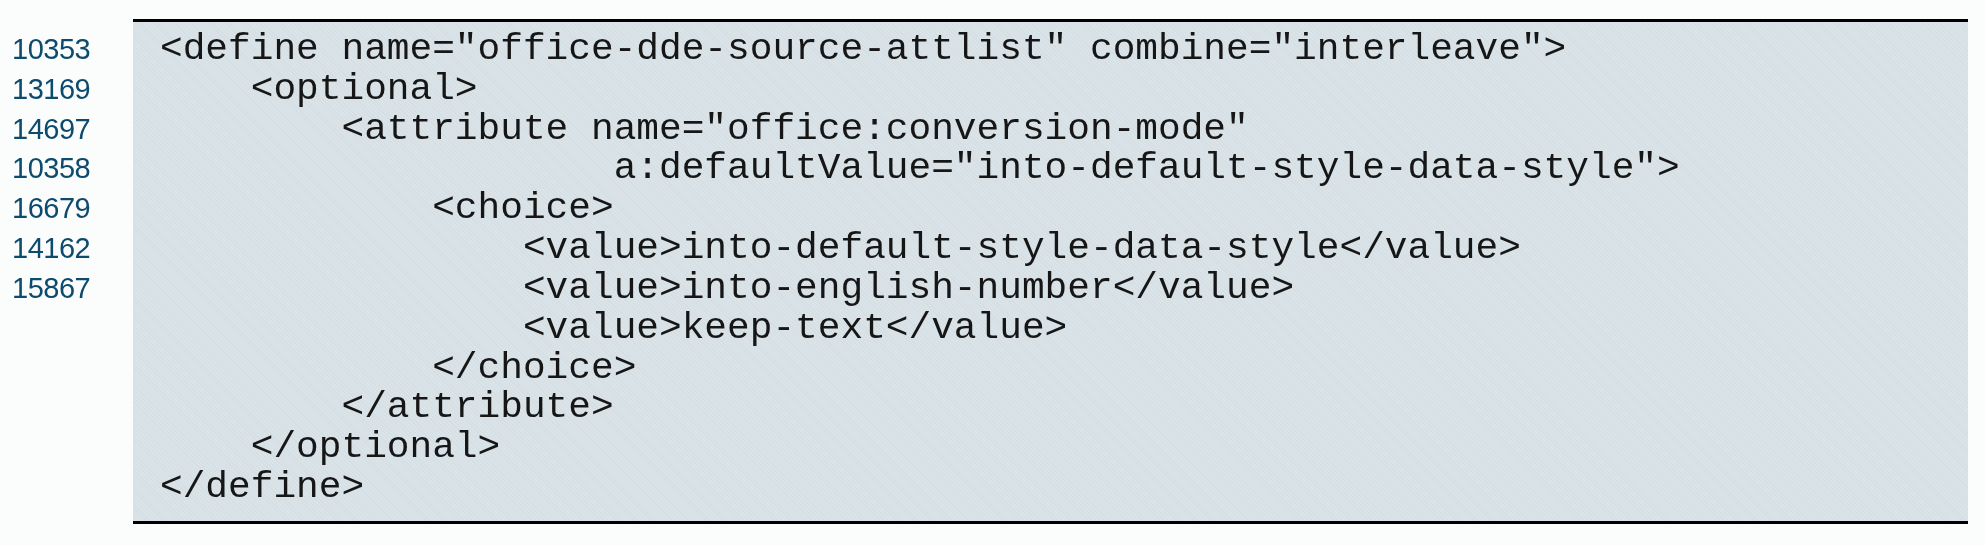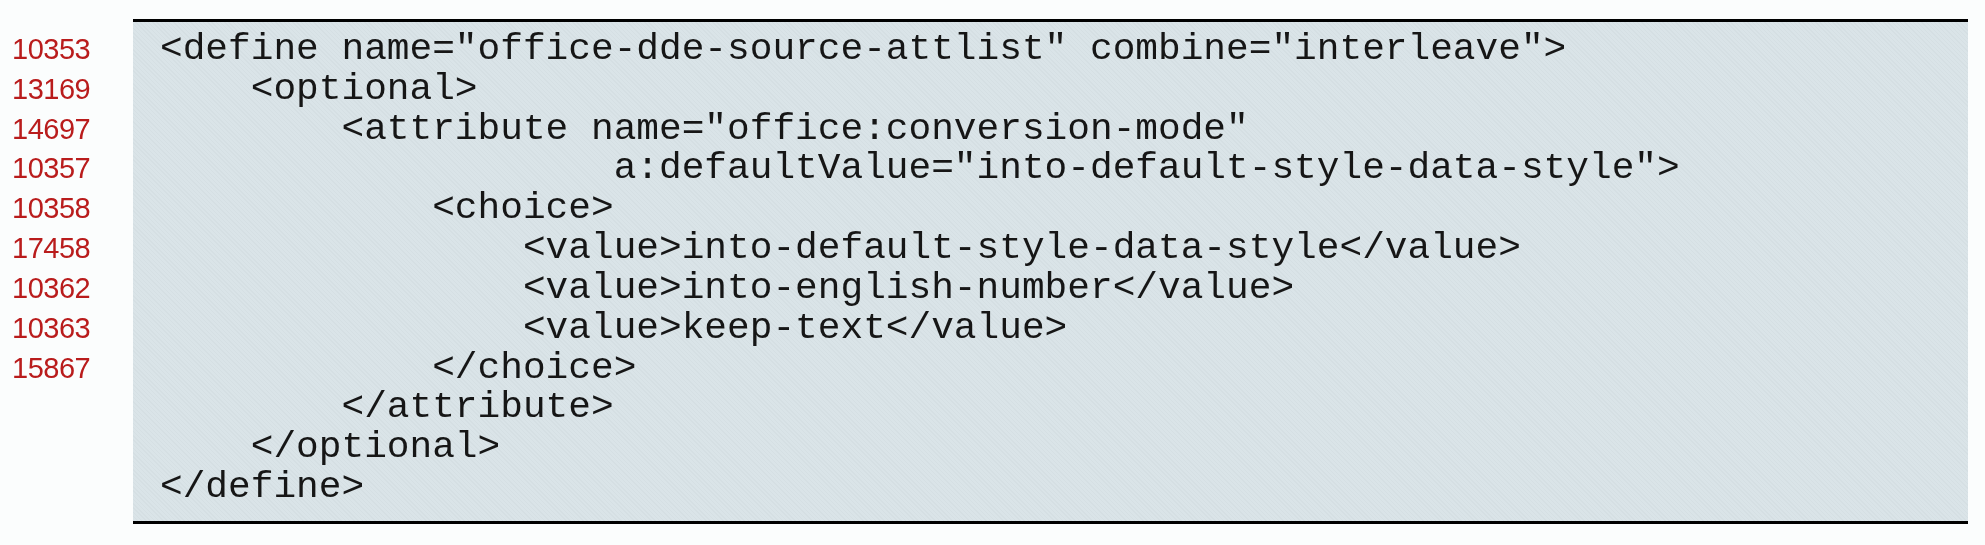--- a/index.html
+++ b/index.html
@@ -22,21 +22,21 @@
     box-sizing: border-box;
     padding: 11px 0 0 12px;
     background: transparent;
   }
   .line-number {
     height: 39.83px;
     line-height: 39.83px;
     font-family: "Liberation Sans", sans-serif;
     font-size: 29px;
     letter-spacing: -0.5px;
-    color: #b91c1c;
+    color: #0c4a6e;
   }
   .codeblock {
     flex: 1 1 auto;
     margin-right: 17px;
     box-sizing: border-box;
     border-top: 3px solid #000;
     border-bottom: 3px solid #000;
     background-color: #d8e2e6;
     background-image: repeating-linear-gradient(45deg, #d5dfe3 0 1px, #dae4e8 1px 3px);
   }
@@ -54,23 +54,21 @@
   }
 </style>
 </head>
 <body>
 
 <div class="listing">
   <div class="gutter">
     <div class="line-number">10353</div>
     <div class="line-number">13169</div>
     <div class="line-number">14697</div>
-    <div class="line-number">10357</div>
     <div class="line-number">10358</div>
-    <div class="line-number">17458</div>
-    <div class="line-number">10362</div>
-    <div class="line-number">10363</div>
+    <div class="line-number">16679</div>
+    <div class="line-number">14162</div>
     <div class="line-number">15867</div>
   </div>
   <div class="codeblock">
     <pre><div class="code-line">&lt;define name="office-dde-source-attlist" combine="interleave"&gt;</div><div class="code-line">    &lt;optional&gt;</div><div class="code-line">        &lt;attribute name="office:conversion-mode"</div><div class="code-line">                    a:defaultValue="into-default-style-data-style"&gt;</div><div class="code-line">            &lt;choice&gt;</div><div class="code-line">                &lt;value&gt;into-default-style-data-style&lt;/value&gt;</div><div class="code-line">                &lt;value&gt;into-english-number&lt;/value&gt;</div><div class="code-line">                &lt;value&gt;keep-text&lt;/value&gt;</div><div class="code-line">            &lt;/choice&gt;</div><div class="code-line">        &lt;/attribute&gt;</div><div class="code-line">    &lt;/optional&gt;</div><div class="code-line">&lt;/define&gt;</div></pre>
   </div>
 </div>
 
 </body></html>

